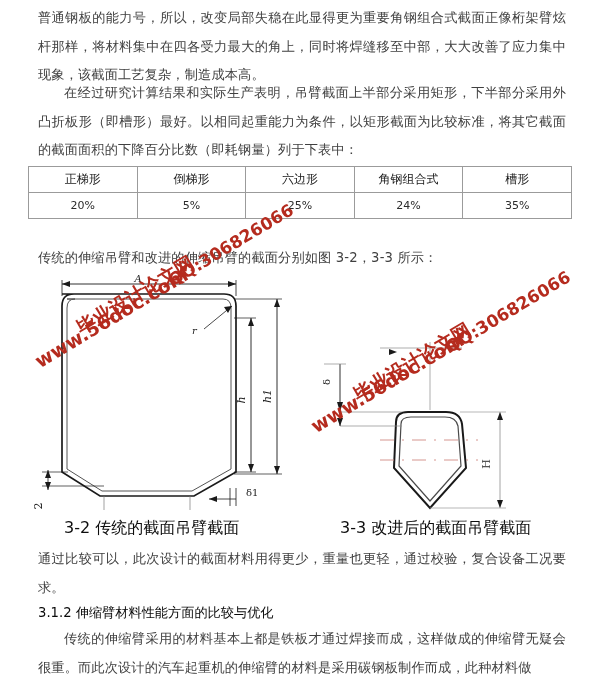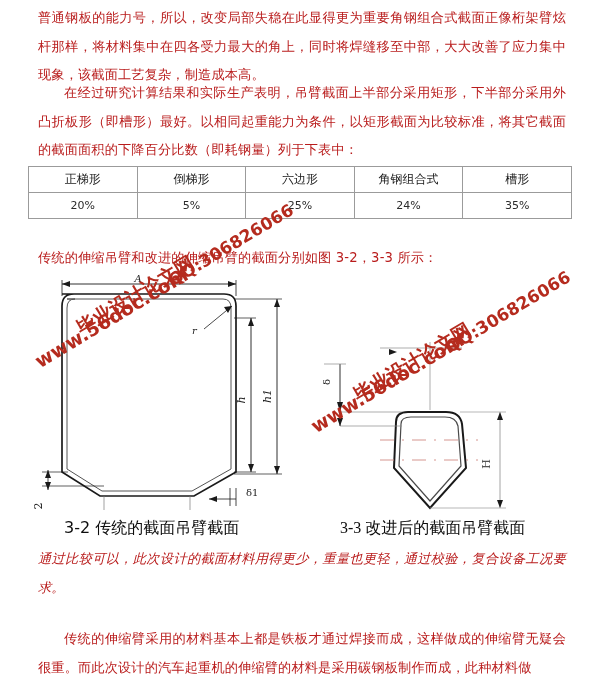--- a/index.html
+++ b/index.html
@@ -20,28 +20,28 @@
     left: 0; top: 0;
     width: 601px;
     height: 686px;
   }
   
   .para {
     position: absolute;
     font-size: 13.2px;
     line-height: 28.5px;
     letter-spacing: 0.15px;
-    color: #b91c1c;
+    color: #404040;
     text-align: justify;
     text-justify: inter-ideograph;
   }
   #para-1 { left: 38px; top: 4px;  width: 528px; }
   #para-2 { left: 38px; top: 79px; width: 528px; text-indent: 26px; }
   #line-figref { left: 38px; top: 244px; width: 528px; }
-  #para-3 { left: 38px; top: 545px; width: 528px; font-style: italic; }
+  #para-3 { left: 38px; top: 545px; width: 528px; }
   #heading-312 { position:absolute; left: 38px; top: 599px; width: 528px;
                  font-size: 13.2px; line-height: 28px; color:#0a0a0a; }
   #para-4 { left: 38px; top: 625px; width: 528px; text-indent: 26px; }
 
   
   .tbl-wrap {
     position: absolute;
     left: 28px;
     top: 166px;
     width: 588px;
@@ -68,21 +68,21 @@
   }
   #fig-1 { left: 34px; top: 274px; width: 250px; height: 240px; }
   #fig-2 { left: 310px; top: 340px; width: 240px; height: 175px; }
   .cap {
     position: absolute;
     font-size: 16px;
     color: #0d0d0d;
     white-space: nowrap;
   }
   #cap-1 { left: 64px; top: 518px; }
-  #cap-2 { left: 340px; top: 518px; font-family: Liberation Serif, serif; }
+  #cap-2 { left: 340px; top: 518px; }
 
   
   .wm-layer {
     position: absolute;
     left: 0; top: 0;
     width: 601px; height: 686px;
     pointer-events: none;
   }
   .wm {
     position: absolute;
@@ -241,20 +241,21 @@
     <polygon points="190,168 187,160 193,160" fill="#1a1a1a"></polygon>
     <line x1="150" y1="72" x2="196" y2="72" stroke="#9a9a9a" stroke-width="0.7"></line>
     <line x1="120" y1="168" x2="196" y2="168" stroke="#9a9a9a" stroke-width="0.7"></line>
     <text x="180" y="124" font-size="11" fill="#555555" font-family="DejaVu Serif, serif" transform="rotate(-90 180 124)" text-anchor="middle">H</text>
   </svg>
 
   <div class="cap" id="cap-2">3-3  改进后的截面吊臂截面</div>
 
   <div class="para" id="para-3">通过比较可以，此次设计的截面材料用得更少，重量也更轻，通过校验，复合设备工况要求。</div>
 
+  <div id="heading-312">3.1.2 伸缩臂材料性能方面的比较与优化</div>
 
   <div class="para" id="para-4">传统的伸缩臂采用的材料基本上都是铁板才通过焊接而成，这样做成的伸缩臂无疑会很重。而此次设计的汽车起重机的伸缩臂的材料是采用碳钢板制作而成，此种材料做</div>
 
   <div class="wm-layer">
     <div class="wm url" id="wm-a-url">www.56doc.com</div>
     <div class="wm cn" id="wm-a-cn">毕业设计论文网</div>
     <div class="wm qq" id="wm-a-qq">QQ:306826066</div>
 
     <div class="wm url" id="wm-b-url">www.56doc.com</div>
     <div class="wm cn" id="wm-b-cn">毕业设计论文网</div>

